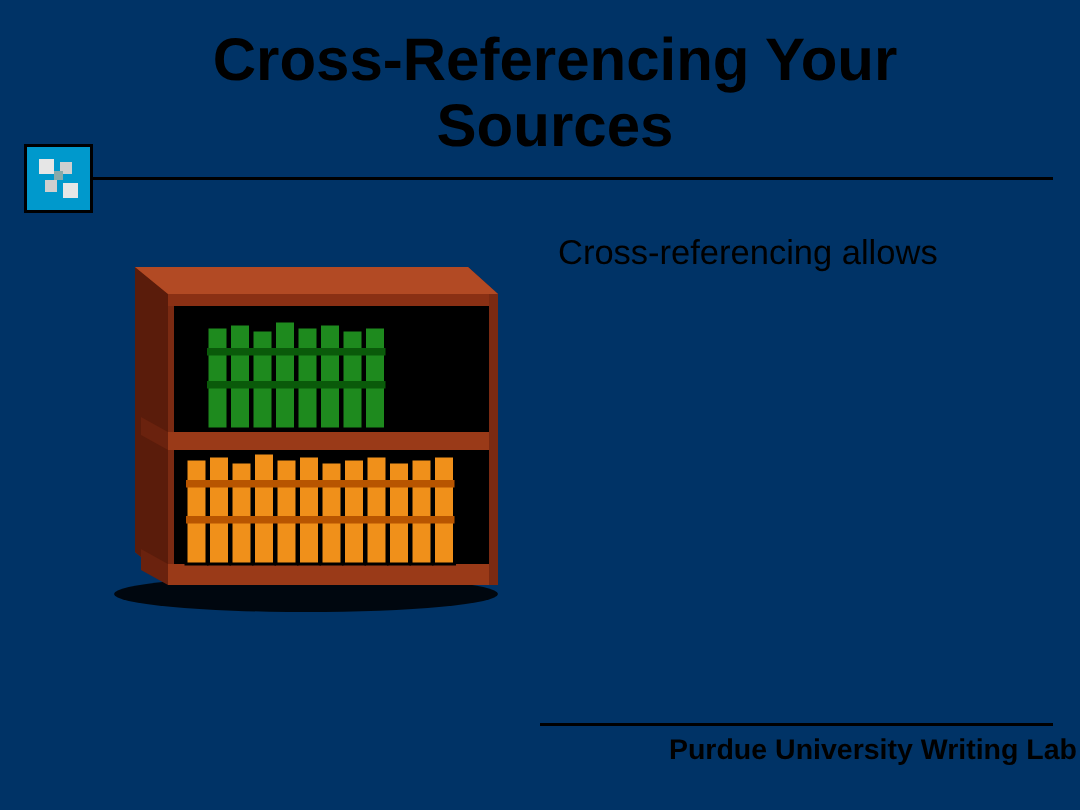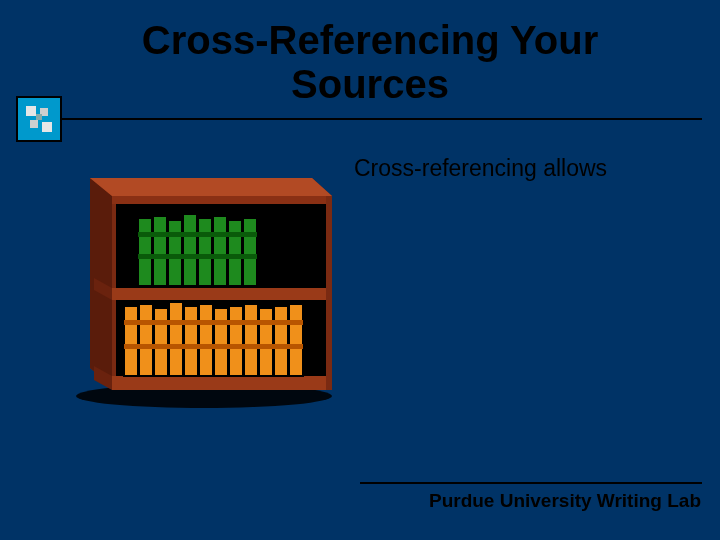--- a/index.html
+++ b/index.html
@@ -45,20 +45,21 @@
   .logo-inner .p1 { left:2px; top:2px; width:10px; height:10px; }
   .logo-inner .p2 { left:16px; top:4px; width:8px; height:8px; background:#cfcfcf;}
   .logo-inner .p3 { left:6px; top:16px; width:8px; height:8px; background:#cfcfcf;}
   .logo-inner .p4 { left:18px; top:18px; width:10px; height:10px; }
   .logo-inner .p5 { left:12px; top:10px; width:6px; height:6px; background:#8aa; }
 
   .content {
     position: absolute;
     left: 54px; right: 32px; top: 150px; bottom: 70px;
     display: flex;
+    gap: 18px;
     justify-content: space-between;
   }
   .illus-wrap {
     width: 300px; height: 260px;
     flex: 0 0 300px;
     position: relative;
   }
   .body-text {
     flex: 1;
     color: #000;
@@ -68,21 +69,21 @@
   }
   .body-text .ind { padding-left: 24px; display:block; }
 
   .foot-rule {
     position: absolute;
     left: 360px; right: 18px; bottom: 56px;
     height: 2px; background: #000;
   }
   .footer {
     position: absolute;
-    right: 19px; bottom: 28px;
+    right: 2px; bottom: 28px;
     color: #000;
     font-weight: bold;
     font-size: 19px;
   }
 </style>
 </head>
 <body>
 
 <div class="slide">
 

